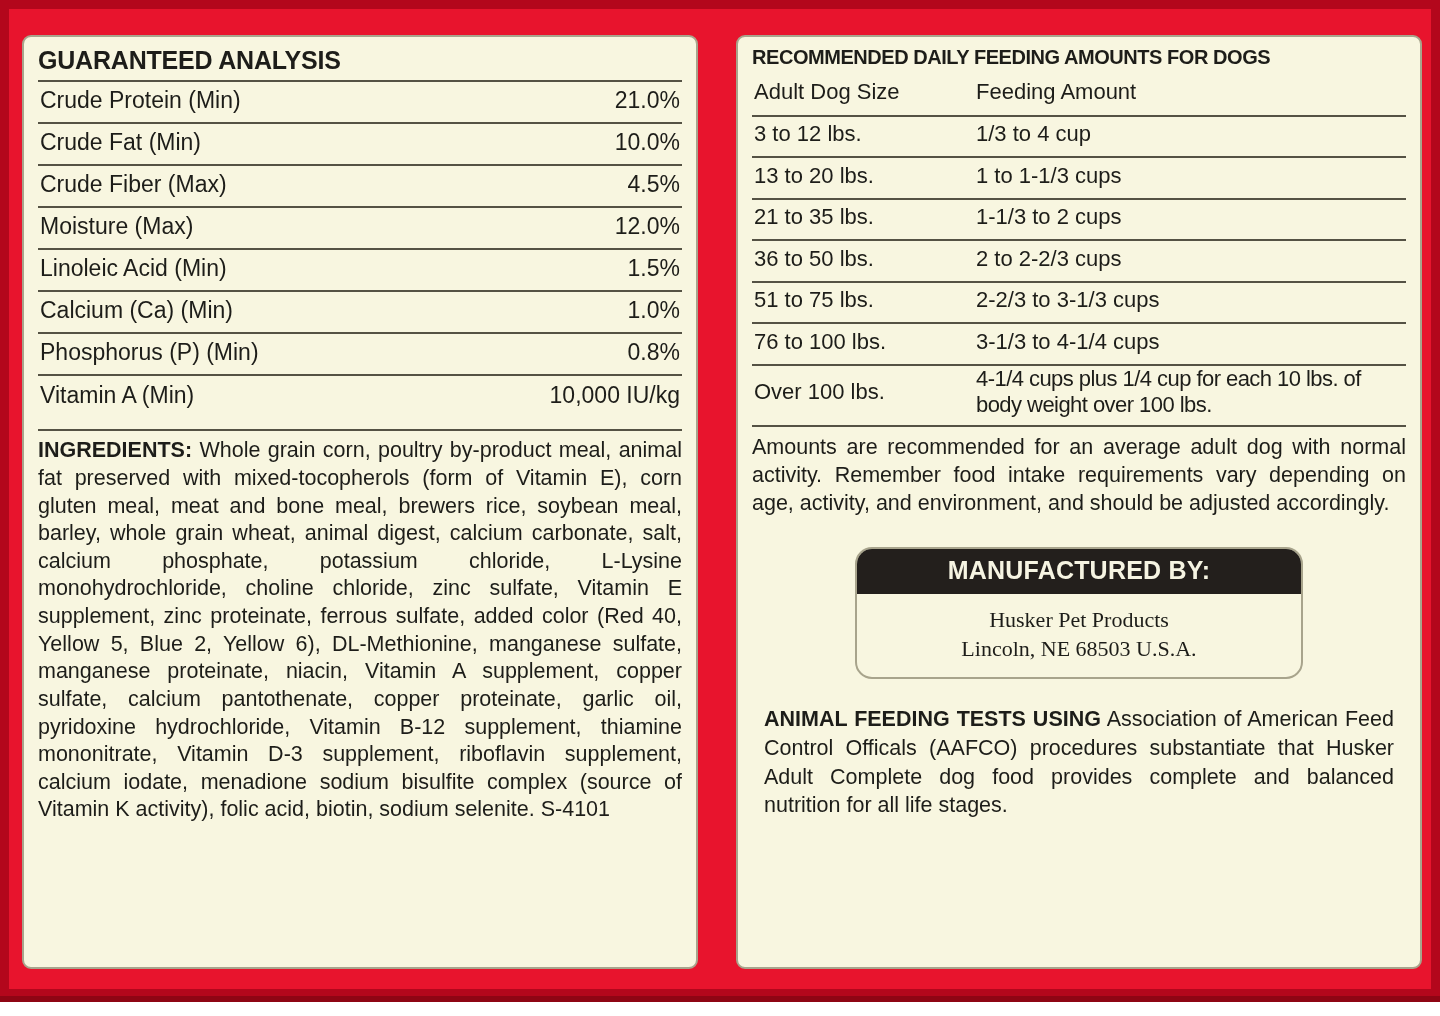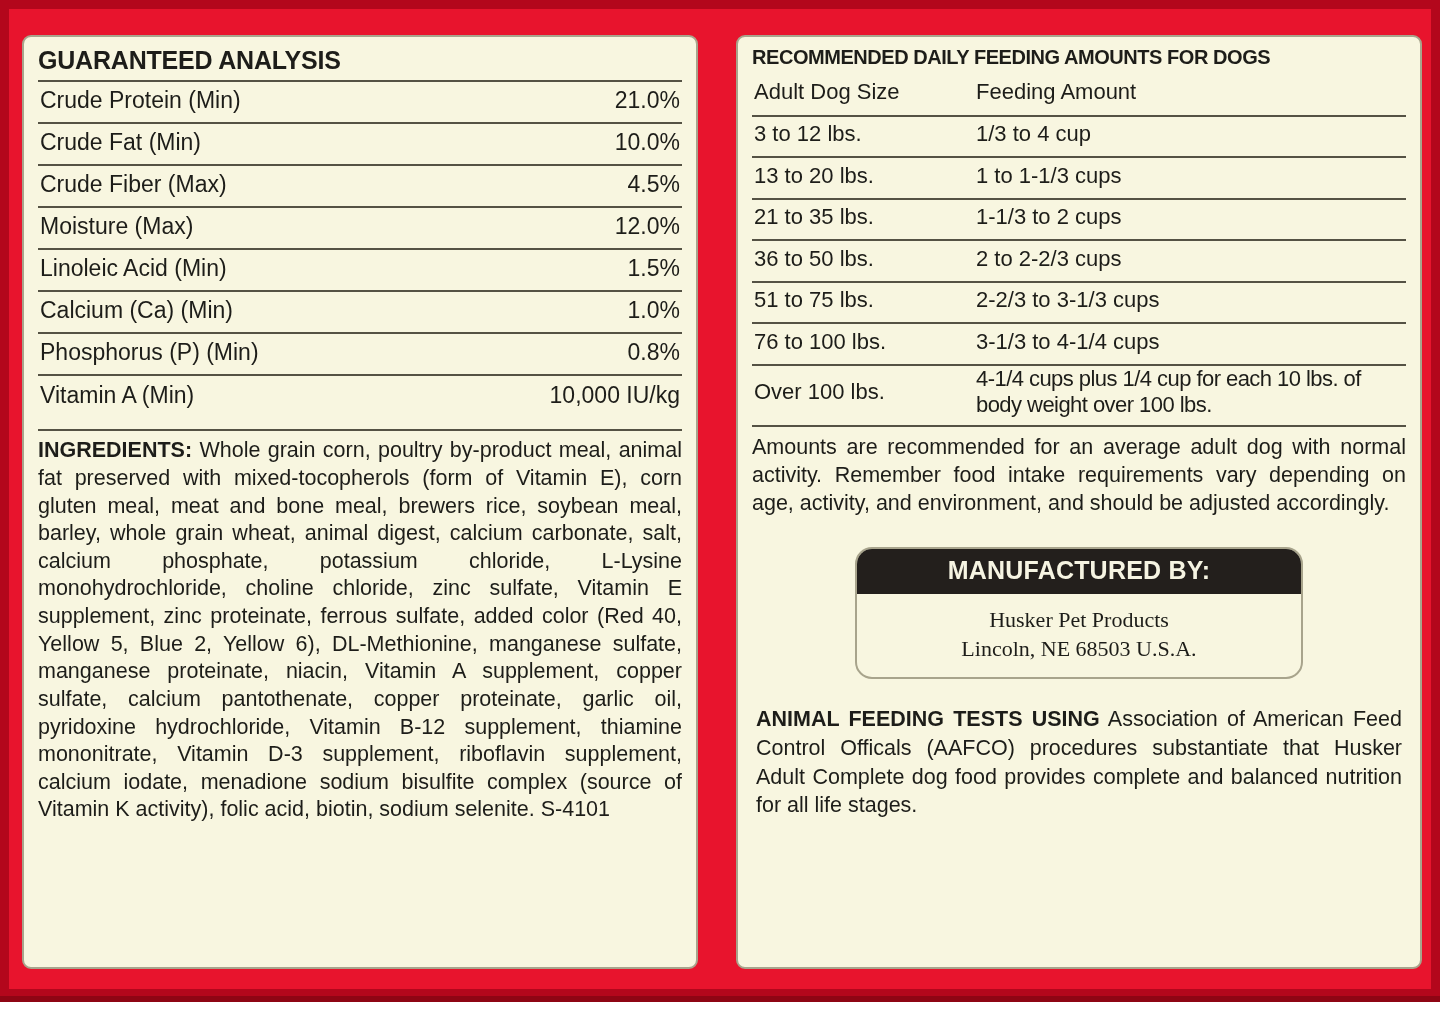--- a/index.html
+++ b/index.html
@@ -194,21 +194,21 @@
     font-size: 22px;
     line-height: 1.33;
     color: #1d1d19;
   }
 
   
   #aafco-block {
     margin-top: 26px;
   }
   #aafco-text {
-    margin: 4px;
+    margin: 12px;
     font-size: 21.5px;
     line-height: 1.33;
     color: #1d1d19;
     text-align: justify;
     text-justify: inter-word;
   }
   #aafco-text .lead { font-weight: bold; }
 </style>
 </head>
 <body>

